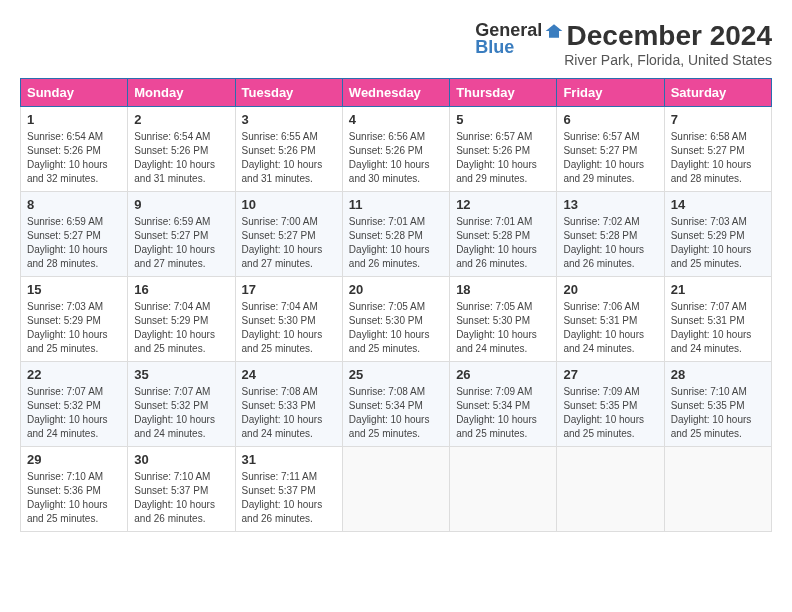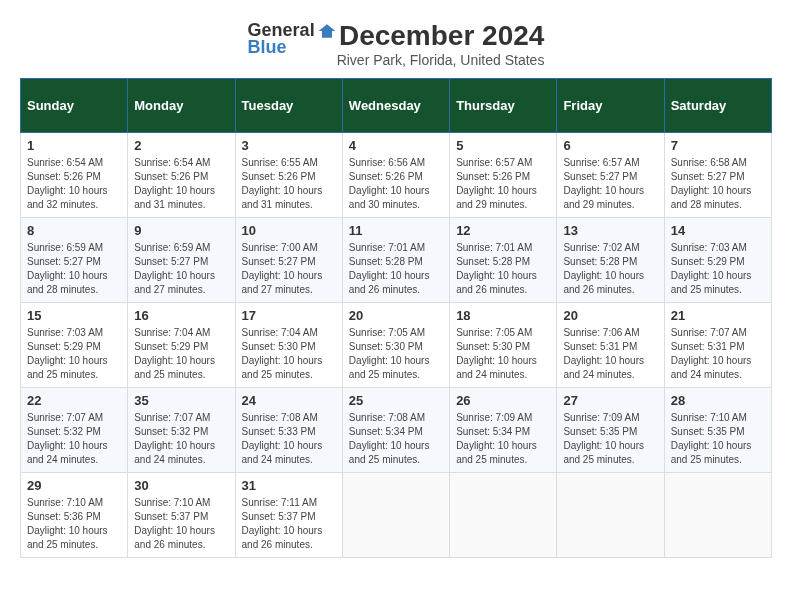--- a/index.html
+++ b/index.html
@@ -5,21 +5,21 @@
     * { box-sizing: border-box; margin: 0; padding: 0; }
     body {
       font-family: Arial, sans-serif;
       background: #fff;
       width: 792px;
       min-height: 612px;
       padding: 20px;
     }
     .header-area {
       display: flex;
-      justify-content: center;
+      justify-content: flex-end;
       align-items: flex-start;
       margin-bottom: 10px;
     }
     .logo {
       display: flex;
       flex-direction: column;
       align-items: flex-start;
     }
     .logo-text {
       display: flex;
@@ -41,24 +41,24 @@
     .location-text {
       font-size: 14px;
       color: #555;
     }
     .calendar-table {
       width: 100%;
       border-collapse: collapse;
       font-size: 11px;
     }
     .calendar-table th {
-      background-color: #14532d;
+      background-color: #ec4899;
       color: white;
       text-align: left;
-      padding: 19px 6px;
+      padding: 6px 6px;
       font-size: 13px;
       font-weight: bold;
       border: 1px solid #2a6daf;
     }
     .calendar-table td {
       vertical-align: top;
       padding: 5px 6px;
       border: 1px solid #ddd;
       background: #fff;
       width: calc(100% / 7);

